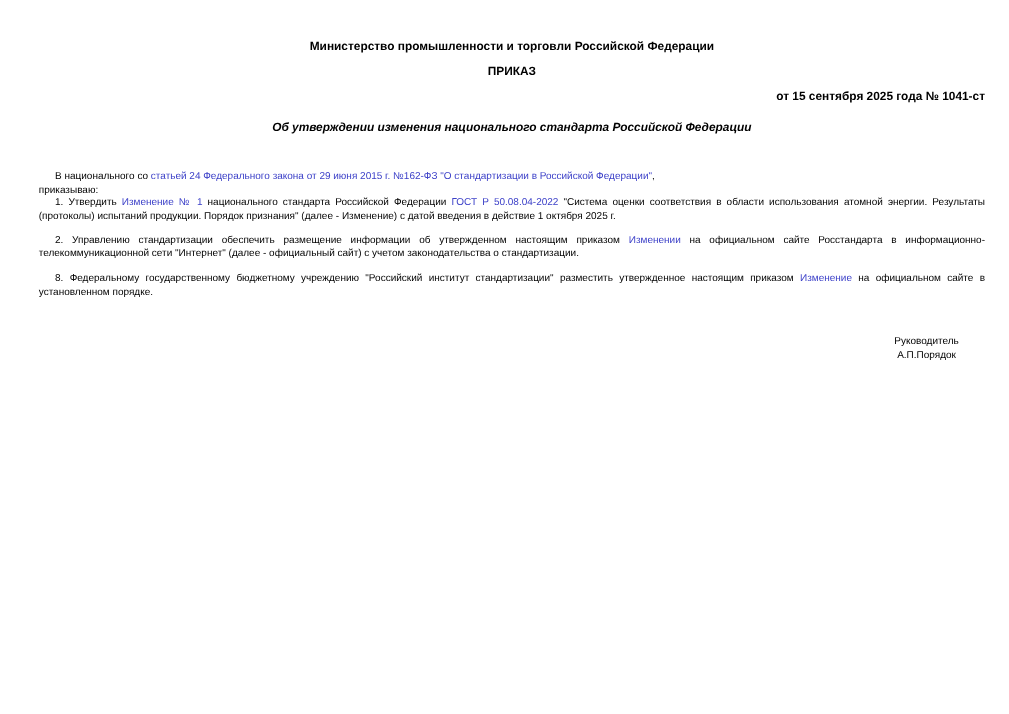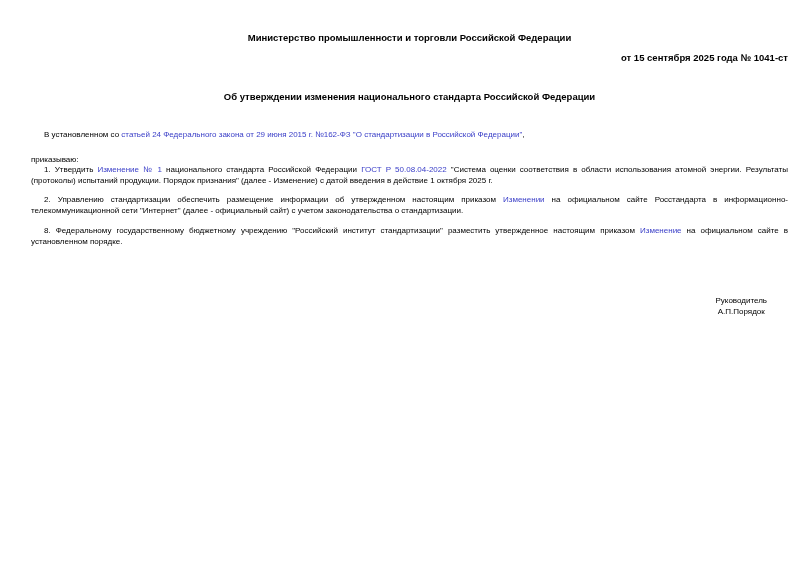--- a/index.html
+++ b/index.html
@@ -14,54 +14,55 @@
   .doc{padding:32px 19px 0 31px;}
   .hline{
     text-align:center;
     font-weight:bold;
     font-size:9.5px;
     line-height:11px;
     white-space:pre-wrap;
   }
   .doc-type{margin-top:9px;}
   .date-line{margin-top:9px;text-align:right;}
-  .doc-title{margin-top:28px;}
+  .doc-title{margin-top:14px;font-style:italic;}
   .body-text{font-size:8px;line-height:10.5px;}
   .para{
     text-align:justify;
     text-indent:13px;
     margin:0;
   }
   .intro{margin-top:28px;text-align:left;}
-  .decree{margin-top:14px;text-indent:0;text-align:left;}
+  .decree{text-indent:0;text-align:left;}
   .item-2{margin-top:9px;}
   .item-3{margin-top:10px;}
   .doclink{color:#3c40c8;text-decoration:none;cursor:pointer;}
   .signature{
-    margin-top:48px;
+    margin-top:28px;
     margin-left:auto;
     margin-right:21px;
     width:fit-content;
     text-align:center;
     font-size:8px;
     line-height:11px;
   }
 </style>
 </head>
 <body>
 
 <div class="page">
   <div class="doc">
 
     <div class="hline">Министерство промышленности и торговли Российской Федерации</div>
+    <div class="hline doc-type">ПРИКАЗ</div>
     <div class="hline date-line">от 15 сентября 2025 года № 1041-ст</div>
     <div class="hline doc-title">Об утверждении изменения национального стандарта Российской Федерации</div>
 
     <div class="body-text">
-      <p class="para intro"><span class="plain">В установленном со </span><span class="doclink">статьей 24 Федерального закона от 29 июня 2015 г. №162-ФЗ "О стандартизации в Российской Федерации"</span><span class="plain">,</span></p>
+      <p class="para intro"><span class="plain">В национального со </span><span class="doclink">статьей 24 Федерального закона от 29 июня 2015 г. №162-ФЗ "О стандартизации в Российской Федерации"</span><span class="plain">,</span></p>
       <p class="para decree">приказываю:</p>
       <p class="para item-1"><span class="plain">1. Утвердить </span><span class="doclink">Изменение № 1</span><span class="plain"> национального стандарта Российской Федерации </span><span class="doclink">ГОСТ Р 50.08.04-2022</span><span class="plain"> "Система оценки соответствия в области использования атомной энергии. Результаты (протоколы) испытаний продукции. Порядок признания" (далее - Изменение) с датой введения в действие 1 октября 2025 г.</span></p>
       <p class="para item-2"><span class="plain">2. Управлению стандартизации обеспечить размещение информации об утвержденном настоящим приказом </span><span class="doclink">Изменении</span><span class="plain"> на официальном сайте Росстандарта в информационно-телекоммуникационной сети "Интернет" (далее - официальный сайт) с учетом законодательства о стандартизации.</span></p>
       <p class="para item-3"><span class="plain">8. Федеральному государственному бюджетному учреждению "Российский институт стандартизации" разместить утвержденное настоящим приказом </span><span class="doclink">Изменение</span><span class="plain"> на официальном сайте в установленном порядке.</span></p>
     </div>
 
     <div class="signature">
       <div>Руководитель</div>
       <div>А.П.Порядок</div>
     </div>

